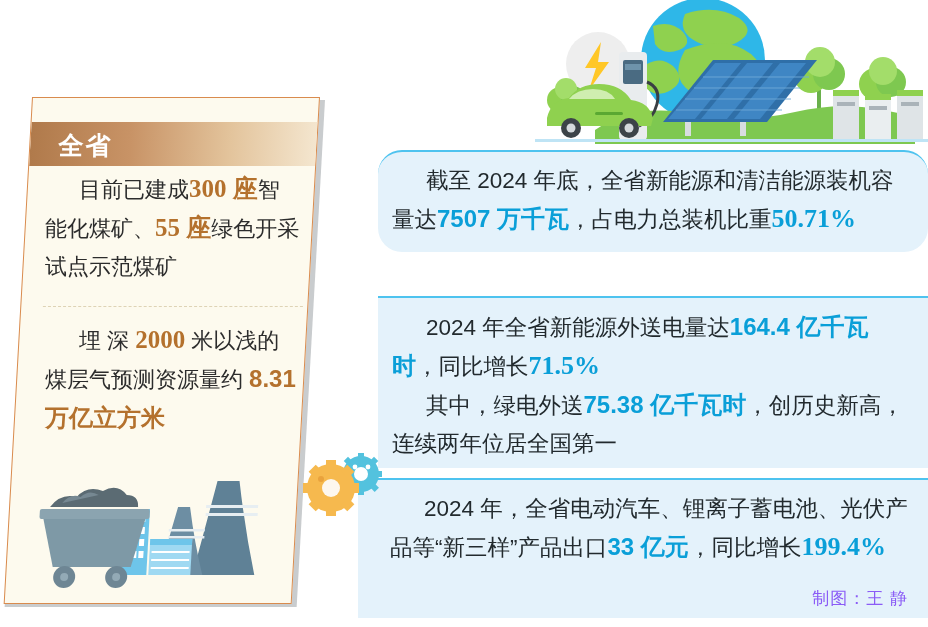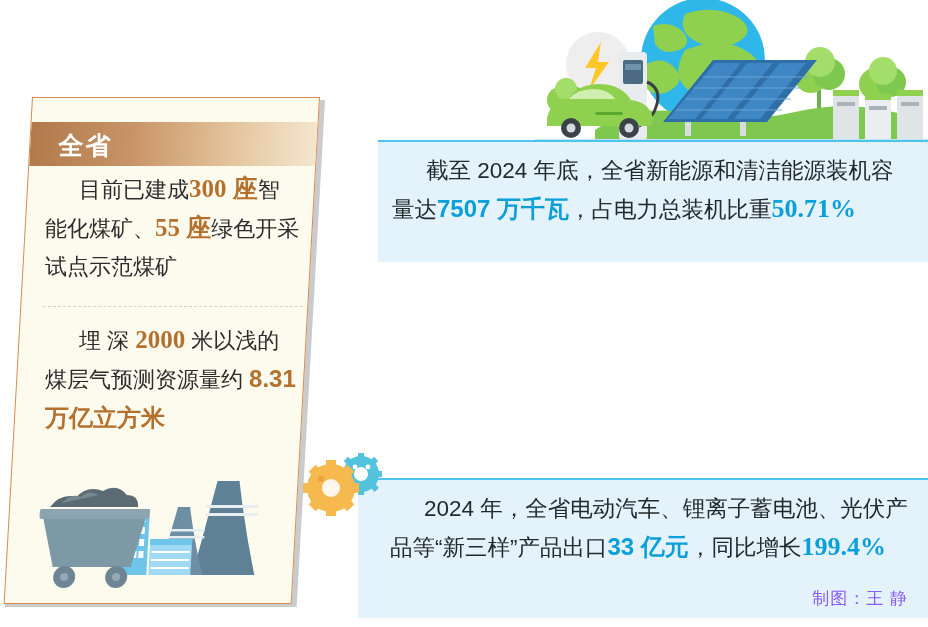--- a/index.html
+++ b/index.html
@@ -17,21 +17,21 @@
     position:absolute; left:330px; top:0; width:598px; height:627px;
   }
   .illustration{
     position:absolute; left:205px; top:-2px; width:393px; height:152px;
   }
   .blue-block{
     position:absolute; left:48px; width:550px;
     background:#e4f2fb;
     border-top:2px solid #4ec3ef;
   }
-  #block1{ top:140px; height:122px; }
+  #block1{ top:150px; height:102px;border-radius:24px; }
   #block2{ top:296px; height:172px; }
   #block3{ top:478px; height:140px; left:28px; width:570px; }
 
   .btext{
     font-family:"Liberation Sans","DejaVu Sans",sans-serif;
     font-size:22.5px;
     line-height:38px;
     color:#222a2e;
     padding:10px 14px 0 14px;
     letter-spacing:0px;
@@ -206,20 +206,26 @@
         <rect x="0" y="141" width="393" height="3" fill="#bfe4f5"></rect>
       </svg>
     </div>
 
     <div class="blue-block" id="block1">
       <div class="btext">
         <span class="indent"></span><span>截至 2024 年底，全省新能源和清洁能源装机容量达</span><span class="hl">7507 万千瓦</span><span>，占电力总装机比重</span><span class="hl-serif">50.71%</span>
       </div>
     </div>
 
+    <div class="blue-block" id="block2">
+      <div class="btext">
+        <span class="indent"></span><span>2024 年全省新能源外送电量达</span><span class="hl">164.4 亿千瓦时</span><span>，同比增长</span><span class="hl-serif">71.5%</span><br>
+        <span class="indent"></span><span>其中，绿电外送</span><span class="hl">75.38 亿千瓦时</span><span>，创历史新高，连续两年位居全国第一</span>
+      </div>
+    </div>
 
     <div class="blue-block" id="block3">
       <div class="btext">
         <span class="indent"></span><span>2024 年，全省电动汽车、锂离子蓄电池、光伏产品等“新三样”产品出口</span><span class="hl">33 亿元</span><span>，同比增长</span><span class="hl-serif">199.4%</span>
       </div>
       <div class="credit">制图：王 静</div>
     </div>
 
     <div style="position:absolute;left:-35px;top:440px;width:95px;height:80px;z-index:9;">
       <svg width="95" height="80" viewBox="0 0 95 80">

